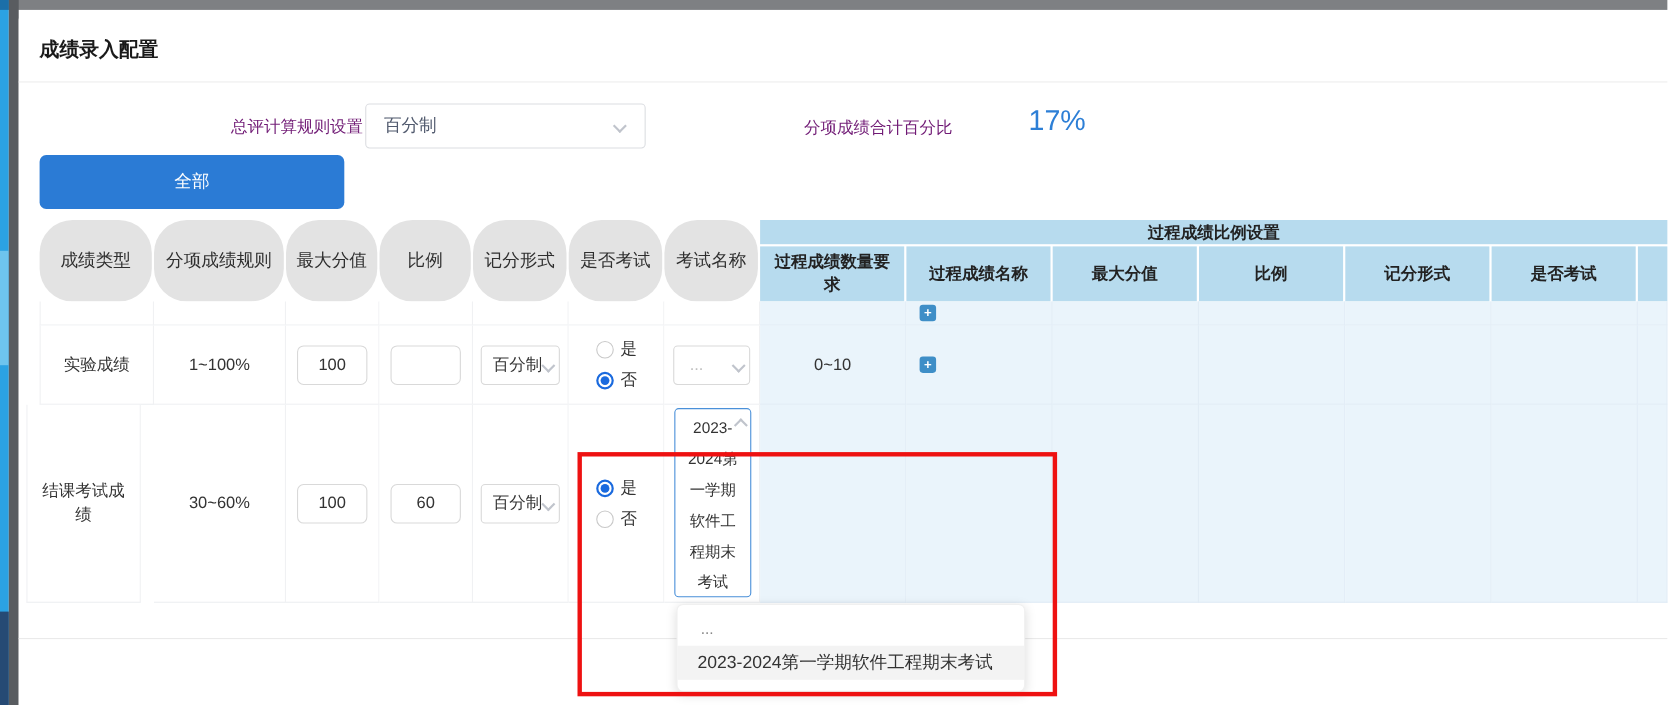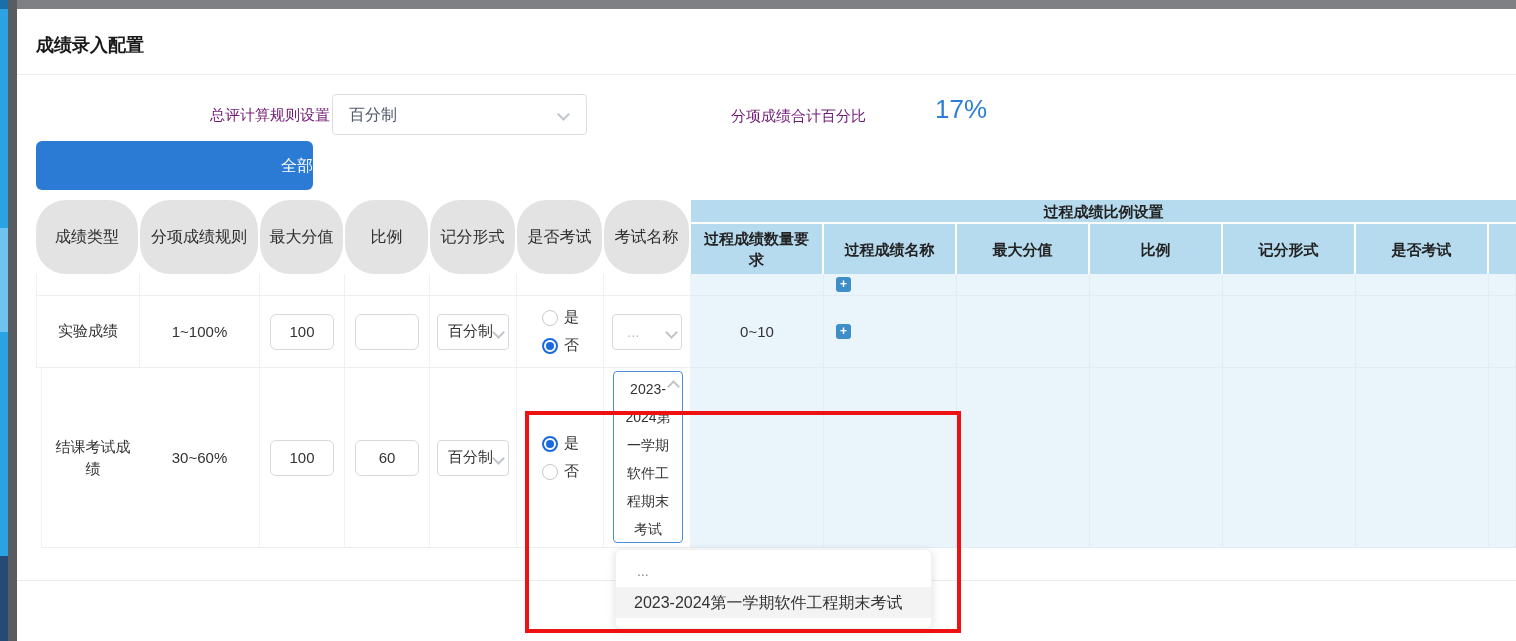--- a/index.html
+++ b/index.html
@@ -22,21 +22,21 @@
 
   
   .lbl { font-size:15px; color:#701a75; }
   .rule-label { left:150px; top:106px; width:180px; text-align:right; }
   .big-select { left:332px; top:94px; width:255px; height:41px; background:#fff;
     border:1px solid #dcdee2; border-radius:4px; line-height:39px; padding-left:16px;
     font-size:16px; color:#515a6e; }
   .sum-label { left:731px; top:107px; }
   .sum-value { left:935px; top:94px; font-size:26px; color:#2d7fd6; }
   .all-btn { left:36px; top:141px; width:277px; height:49px; background:#2b7bd5; color:#fff;
-    border:none; border-radius:6px; font-size:16px; text-align:right; line-height:49px; cursor:pointer; }
+    border:none; border-radius:6px; font-size:16px; text-align:center; line-height:49px; cursor:pointer; }
 
   
   .chev { display:inline-block; width:9px; height:9px;
     border-right:2px solid #c0c4cc; border-bottom:2px solid #c0c4cc; }
   .chev.down { transform:rotate(45deg); }
   .chev.up { transform:rotate(-135deg); }
 
   
   .hc { background:#e3e3e3; display:flex; align-items:center; justify-content:center;
     font-size:16px; color:#2f2f2f; text-align:center;border-radius:30px; }
@@ -179,21 +179,21 @@
   <div class="abs lb" style="left:691px; top:296px; width:133px; height:72px;">0~10</div>
   <div class="abs lb" style="left:824px; top:296px; width:133px; height:72px; justify-content:flex-start; padding-left:12px;">
     <button class="add-btn">+</button>
   </div>
   <div class="abs lb" style="left:957px; top:296px; width:133px; height:72px;"></div>
   <div class="abs lb" style="left:1090px; top:296px; width:133px; height:72px;"></div>
   <div class="abs lb" style="left:1223px; top:296px; width:133px; height:72px;"></div>
   <div class="abs lb" style="left:1356px; top:296px; width:133px; height:72px;"></div>
   <div class="abs lb" style="left:1489px; top:296px; width:27px; height:72px;"></div>
 
-  <div class="abs bc left-edge" style="left:41px; top:368px; width:104px; height:180px; line-height:1.45;">
+  <div class="abs bc left-edge" style="left:24px; top:368px; width:104px; height:180px; line-height:1.45;">
     <span style="max-width:82px; text-align:center;">结课考试成绩</span>
   </div>
   <div class="abs bc" style="left:140px; top:368px; width:120px; height:180px;">30~60%</div>
   <div class="abs bc" style="left:260px; top:368px; width:85px; height:180px;">
     <input class="tin" value="100" style="">
   </div>
   <div class="abs bc" style="left:345px; top:368px; width:85px; height:180px;">
     <input class="tin" value="60" style="">
   </div>
   <div class="abs bc" style="left:430px; top:368px; width:87px; height:180px;">

